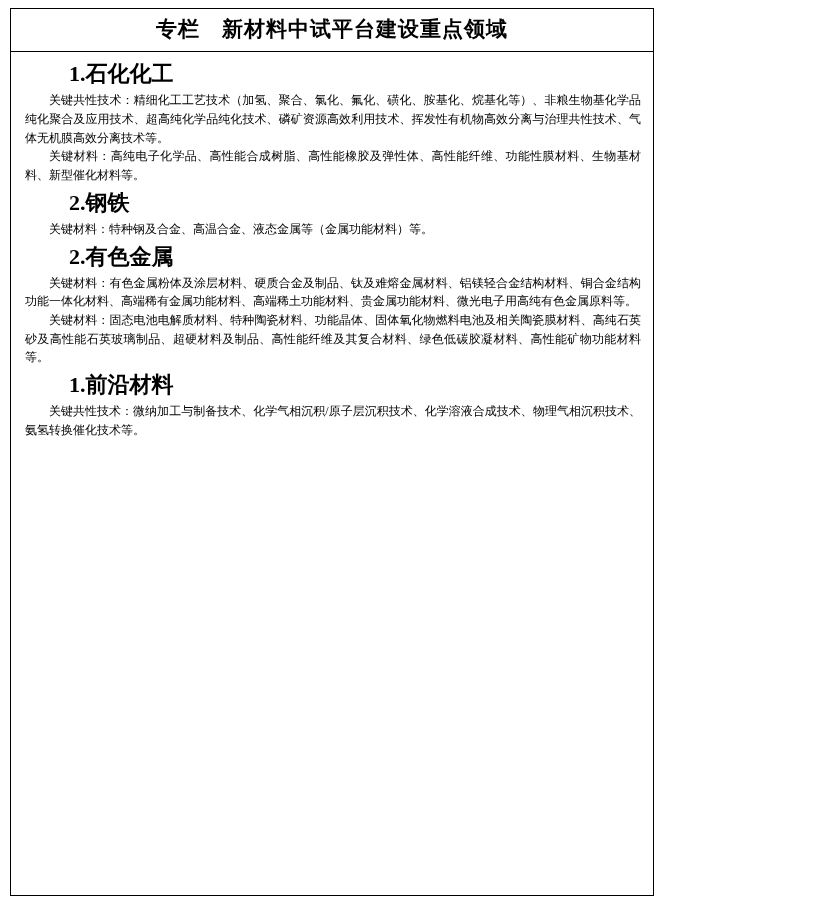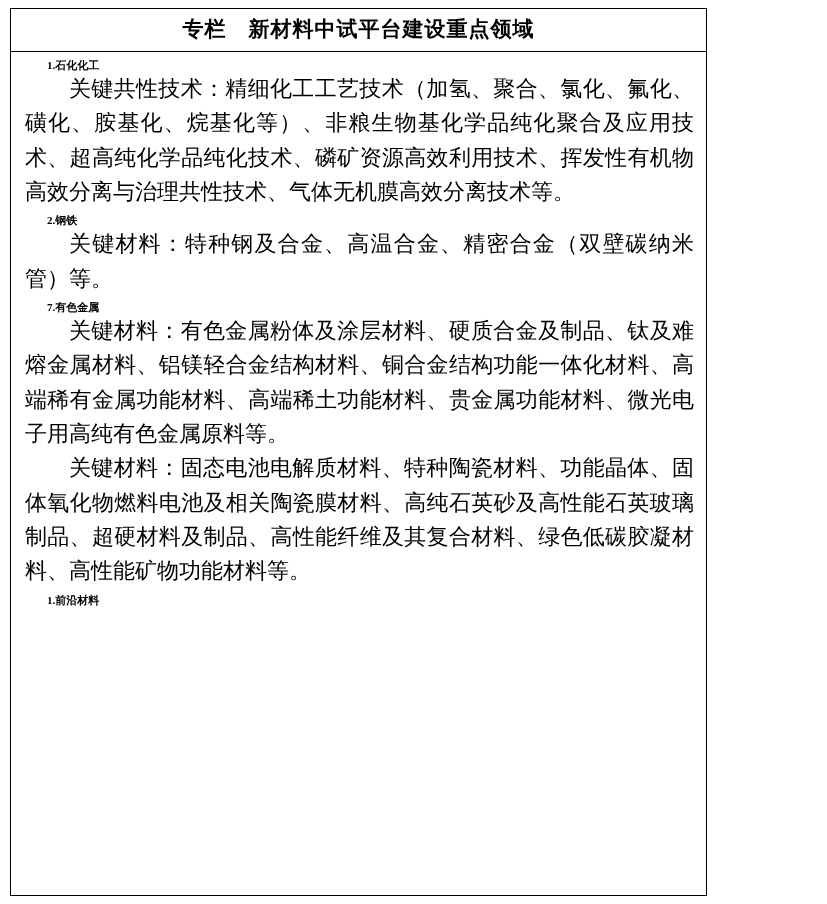--- a/index.html
+++ b/index.html
@@ -16,78 +16,80 @@
   .page {
     position: relative;
     width: 827px;
     height: 904px;
     box-sizing: border-box;
     padding: 8px 10px 6px 10px;
   }
   .doc-box {
     border: 1px solid #000000;
     box-sizing: border-box;
-    width: 697px;
+    width: 644px;
     height: 888px;
     overflow: hidden;
   }
   .title-bar {
     border-bottom: 1px solid #000000;
     text-align: center;
     padding: 6px 0 8px 0;
     font-size: 21px;
     font-weight: bold;
     letter-spacing: 1px;
     font-family: "Liberation Serif", "DejaVu Serif", serif;
   }
   .title-bar .sep {
     display: inline-block;
     width: 22px;
   }
   .content {
     padding: 4px 12px 0 14px;
   }
   .sec-head {
-    font-size: 11px;
+    font-size: 22px;
     font-weight: bold;
     line-height: 1.55;
     text-indent: 2em;
     margin: 1px 0 0 0;
     font-family: "Liberation Serif", "DejaVu Serif", serif;
   }
   .para {
-    font-size: 22px;
+    font-size: 12px;
     line-height: 1.56;
     text-indent: 2em;
     margin: 0;
     text-align: justify;
     text-justify: inter-ideograph;
-    font-family: Liberation Mono, monospace;
+    font-family: Liberation Serif, serif;
   }
 </style>
 </head>
 <body>
 
 <div class="page">
   <div class="doc-box">
 
     <div class="title-bar">
       <span>专栏</span><span class="sep"></span><span>新材料中试平台建设重点领域</span>
     </div>
 
     <div class="content">
 
       <div class="sec-head">1.石化化工</div>
       <p class="para">关键共性技术：精细化工工艺技术（加氢、聚合、氯化、氟化、磺化、胺基化、烷基化等）、非粮生物基化学品纯化聚合及应用技术、超高纯化学品纯化技术、磷矿资源高效利用技术、挥发性有机物高效分离与治理共性技术、气体无机膜高效分离技术等。</p>
+      <p class="para">关键材料：高纯电子化学品、高性能合成树脂、高性能橡胶及弹性体、高性能纤维、功能性膜材料、生物基材料、新型催化材料等。</p>
 
       <div class="sec-head">2.钢铁</div>
-      <p class="para">关键材料：特种钢及合金、高温合金、精密合金（双壁碳纳米管）等。</p>
+      <p class="para">关键材料：特种钢及合金、高温合金、液态金属等（金属功能材料）等。</p>
 
-      <div class="sec-head">7.有色金属</div>
+      <div class="sec-head">2.有色金属</div>
       <p class="para">关键材料：有色金属粉体及涂层材料、硬质合金及制品、钛及难熔金属材料、铝镁轻合金结构材料、铜合金结构功能一体化材料、高端稀有金属功能材料、高端稀土功能材料、贵金属功能材料、微光电子用高纯有色金属原料等。</p>
 
       <p class="para">关键材料：固态电池电解质材料、特种陶瓷材料、功能晶体、固体氧化物燃料电池及相关陶瓷膜材料、高纯石英砂及高性能石英玻璃制品、超硬材料及制品、高性能纤维及其复合材料、绿色低碳胶凝材料、高性能矿物功能材料等。</p>
 
       <div class="sec-head">1.前沿材料</div>
+      <p class="para">关键共性技术：微纳加工与制备技术、化学气相沉积/原子层沉积技术、化学溶液合成技术、物理气相沉积技术、氨氢转换催化技术等。</p>
 
     </div>
   </div>
 </div>
 
 </body></html>

